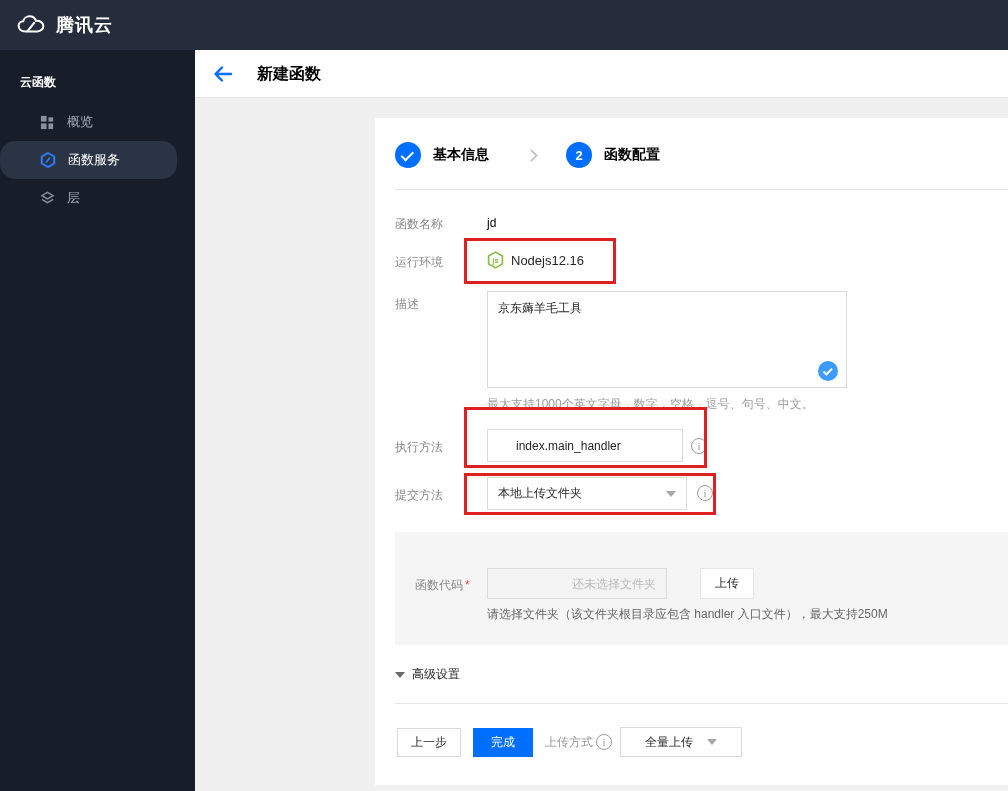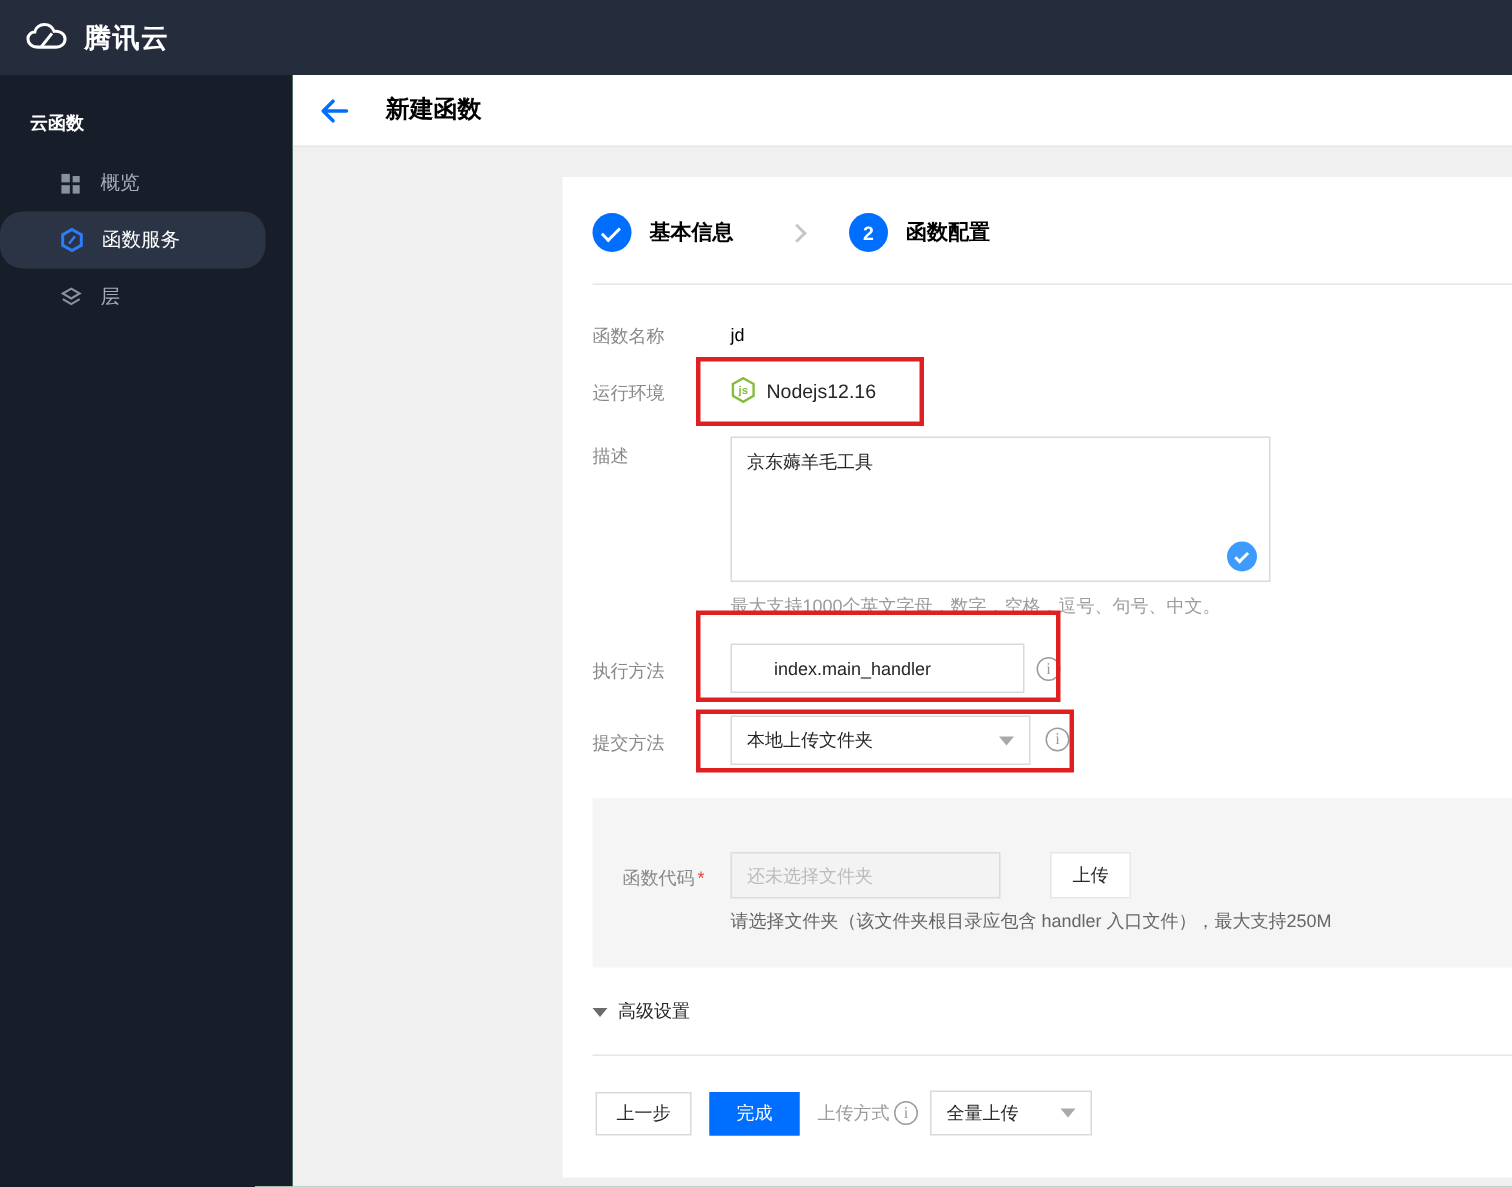--- a/index.html
+++ b/index.html
@@ -67,35 +67,35 @@
   .select-box .caret-dn { margin-left:auto; width:0; height:0; border-left:5px solid transparent; border-right:5px solid transparent; border-top:6px solid #a9a9a9; }
 
   .info-icon { position:absolute; width:16px; height:16px; border:1px solid #9b9b9b; border-radius:50%; color:#9b9b9b; font-size:11px; line-height:14px; text-align:center; font-family:"Liberation Serif","DejaVu Serif",serif; cursor:pointer; }
   .info-icon::after { content:"i"; }
   .ii-handler { left:316px; top:320px; }
   .ii-submit { left:322px; top:367px; }
 
   .code-section { position:absolute; left:20px; top:414px; width:613px; height:113px; background:#f5f5f5; }
   .cs-label { position:absolute; left:20px; top:45px; font-size:12px; color:#888; }
   .req-star { color:#e54545; margin-left:2px; }
-  .cs-input { position:absolute; left:92px; top:36px; width:180px; height:31px; border:1px solid #dcdcdc; background:#f3f3f3; font-size:12px; color:#bbb; padding:0 10px; outline:none; font-family:"Liberation Sans","DejaVu Sans",sans-serif; }
+  .cs-input { position:absolute; left:92px; top:36px; width:180px; height:31px; border:1px solid #dcdcdc; background:#f3f3f3; font-size:12px; color:#bbb; padding:0 10px; outline:none; font-family:"Liberation Sans","DejaVu Sans",sans-serif;text-align:right; }
   .cs-input::placeholder { color:#bbb; }
   .upload-btn { position:absolute; left:305px; top:36px; width:54px; height:31px; background:#fff; border:1px solid #e6e6e6; font-size:12px; color:#262626; cursor:pointer; }
   .cs-hint { left:92px; top:74px; color:#666; }
 
   .advanced { position:absolute; left:20px; top:548px; display:flex; align-items:center; gap:7px; font-size:12px; color:#262626; cursor:pointer; }
   .tri-dn { width:0; height:0; border-left:5px solid transparent; border-right:5px solid transparent; border-top:6px solid #6b6b6b; }
 
   .footer { position:absolute; left:22px; top:609px; display:flex; align-items:center; }
   .btn { height:29px; font-size:12px; display:flex; align-items:center; justify-content:center; cursor:pointer; }
   .btn-prev { width:64px; background:#fff; border:1px solid #d9d9d9; color:#262626;text-align:center; }
   .btn-finish { width:60px; background:#006eff; border:1px solid #006eff; color:#fff; margin-left:12px; }
   .upload-mode { display:flex; align-items:center; margin-left:12px; font-size:12px; color:#999; }
   .um-info { position:static; margin-left:3px; }
-  .mode-select { width:108px; height:30px; border:1px solid #d9d9d9; background:#fff; display:flex; align-items:center; font-size:12px; color:#262626; padding:0 10px; margin-left:8px; cursor:pointer; }
+  .mode-select { width:122px; height:30px; border:1px solid #d9d9d9; background:#fff; display:flex; align-items:center; font-size:12px; color:#262626; padding:0 24px; margin-left:8px; cursor:pointer; }
   .mode-select .caret-dn { margin-left:auto; width:0; height:0; border-left:5px solid transparent; border-right:5px solid transparent; border-top:6px solid #a9a9a9; }
 
   
   .red-box { position:absolute; border:3px solid #e02020; z-index:40; pointer-events:none; }
   .rb-runtime { left:464px; top:238px; width:152px; height:46px; }
   .rb-handler { left:464px; top:407px; width:243px; height:61px; }
   .rb-submit  { left:464px; top:473px; width:252px; height:42px; }
 </style>
 </head>
 <body>

